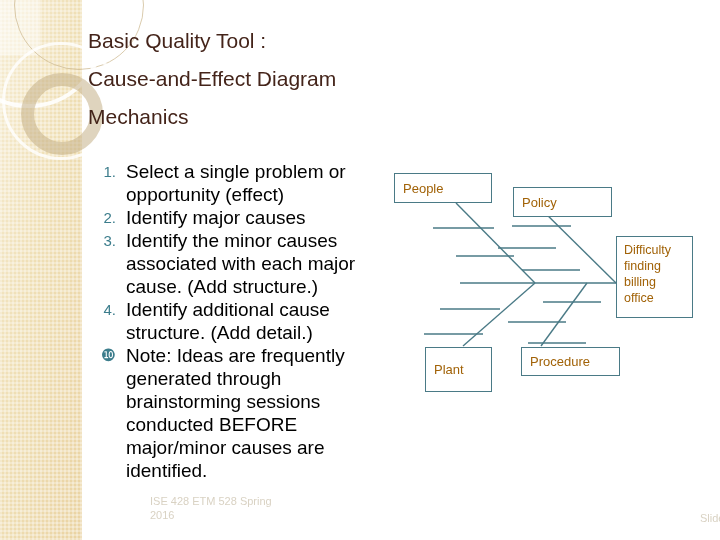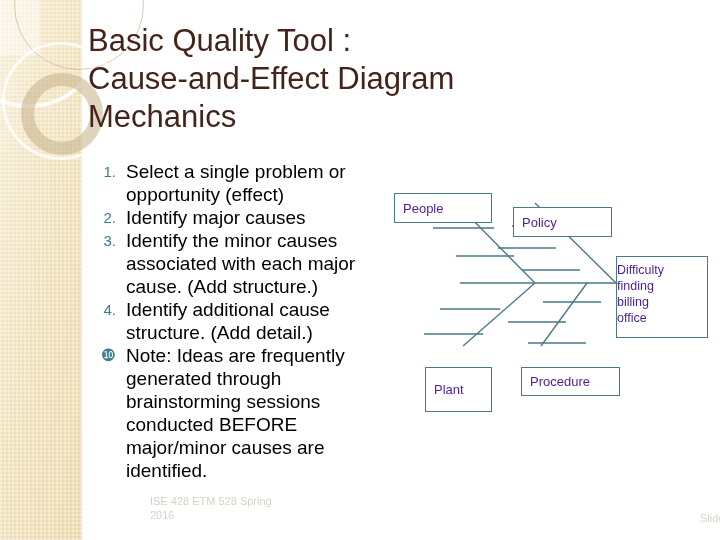--- a/index.html
+++ b/index.html
@@ -70,21 +70,21 @@
     box-sizing: border-box;
   }
 
   
   #title {
     position: absolute;
     left: 88px;
     top: 22px;
     width: 600px;
     color: #44241a;
-    font-size: 31px;
+    font-size: 21px;
     line-height: 38px;
     font-weight: normal;
     letter-spacing: 0px;
     white-space: pre-line;
   }
 
   
   #body-list {
     position: absolute;
     left: 96px;
@@ -123,38 +123,37 @@
     left: 388px;
     top: 166px;
     width: 326px;
     height: 216px;
   }
   #fishbone svg { display: block; }
   .fb-box {
     position: absolute;
     border: 1px solid #4a7a86;
     background: #ffffff;
-    color: #4c1d95;
+    color: #a16207;
     box-sizing: border-box;
     display: flex;
     align-items: center;
     font-size: 13px;
     line-height: 15px;
     padding-left: 8px;
-    margin-top: 20px;
   }
   #box-people    { left: 6px;   top: 7px;   width: 98px;  height: 30px; }
   #box-policy    { left: 125px; top: 21px;   width: 99px;  height: 30px; text-align: center; }
   #box-plant     { left: 37px;  top: 181px; width: 67px;  height: 45px; }
   #box-procedure { left: 133px; top: 181px; width: 99px;  height: 29px; }
   #box-effect {
-    left: 228px; top: 70px; width: 92px; height: 82px;
+    left: 228px; top: 70px; width: 77px; height: 82px;
     align-items: flex-start;
     padding-top: 5px;
-    padding-left: 0;
+    padding-left: 7px;
     font-size: 12.5px;
     line-height: 16px;
     white-space: pre-line;
   }
 
   
   #footer {
     position: absolute;
     left: 0; top: 494px;
     width: 720px;

